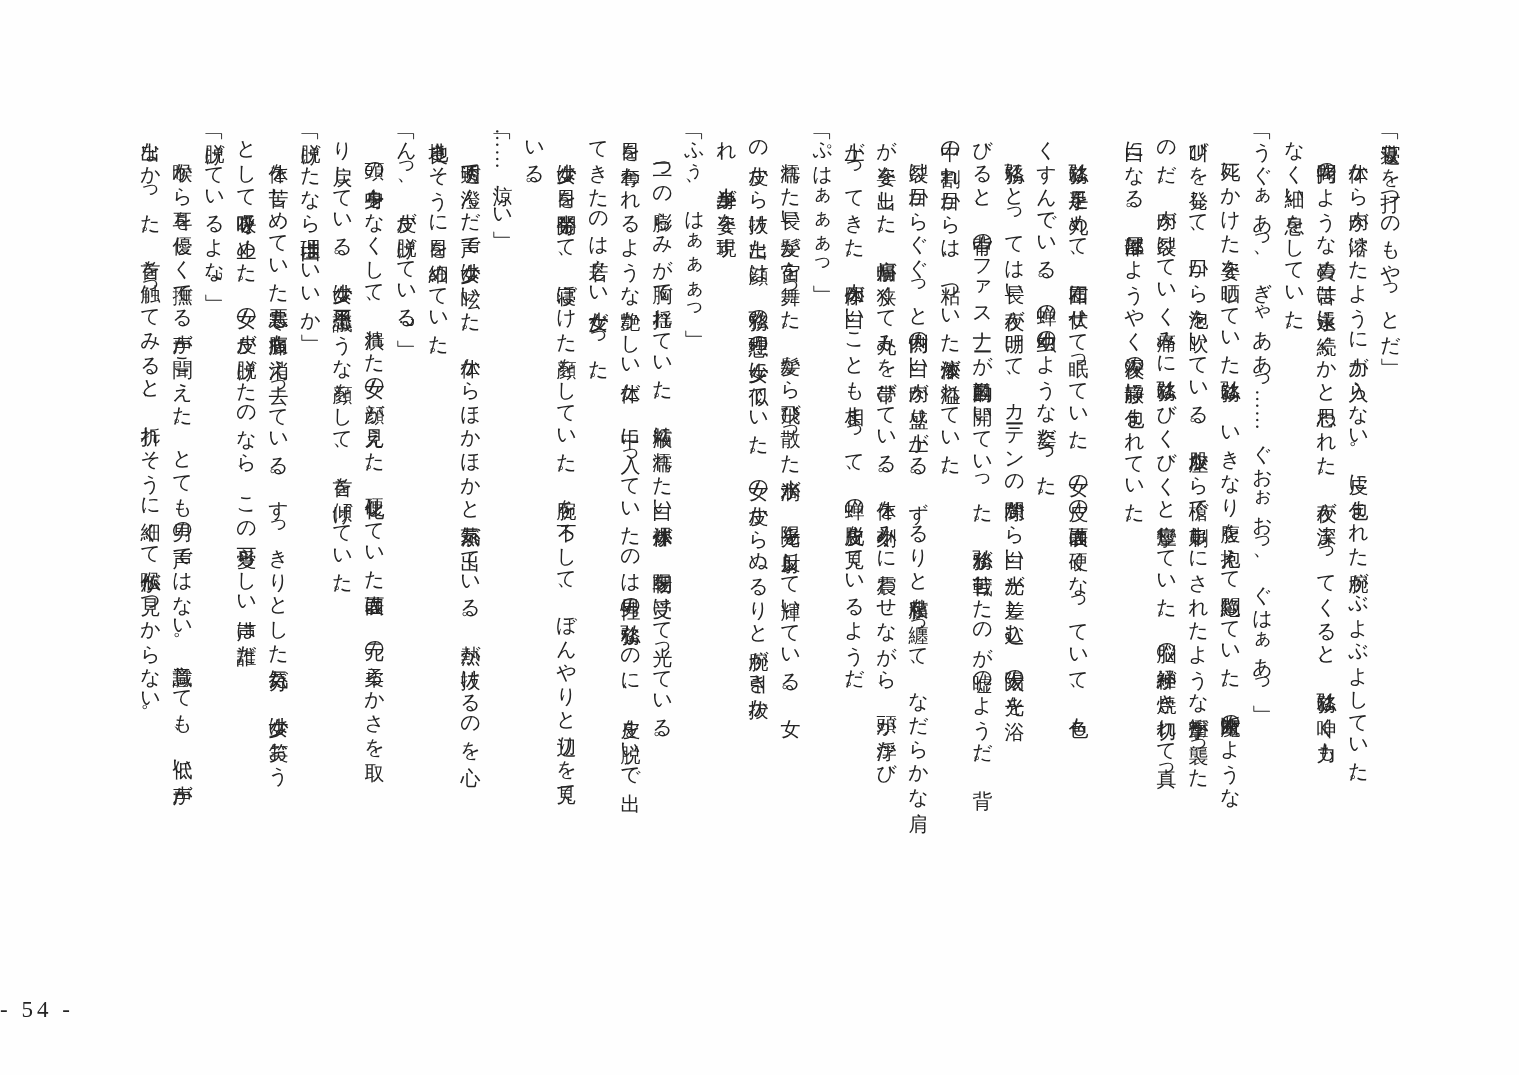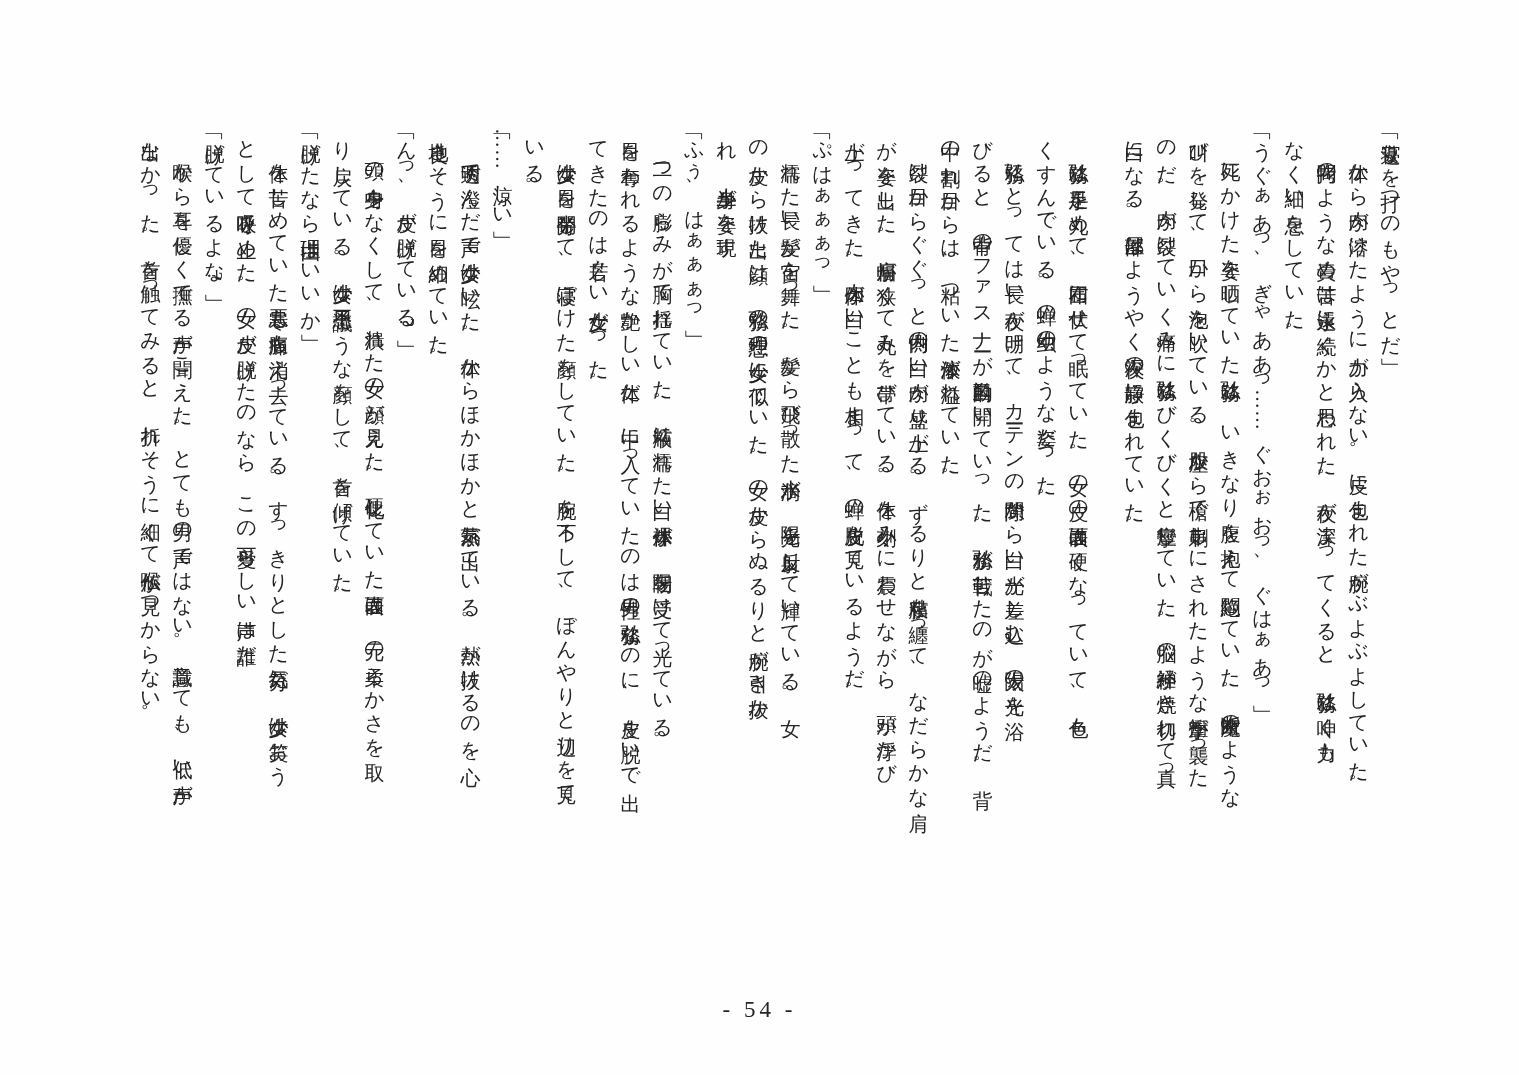--- a/index.html
+++ b/index.html
@@ -32,21 +32,21 @@
     text-indent: 21px;
   }
   .line.section-break {
     margin-right: 24px; 
   }
   .footer {
     position: absolute;
     left: 0;
     width: 100%;
     bottom: 52px;
-    text-align: center;
+    text-align: left;
     font-size: 23px;
     color: #242424;
     letter-spacing: 4px;
   }
 </style>
 </head>
 <body>
 
 <div class="page">
   <div class="text-body" id="text-body">

